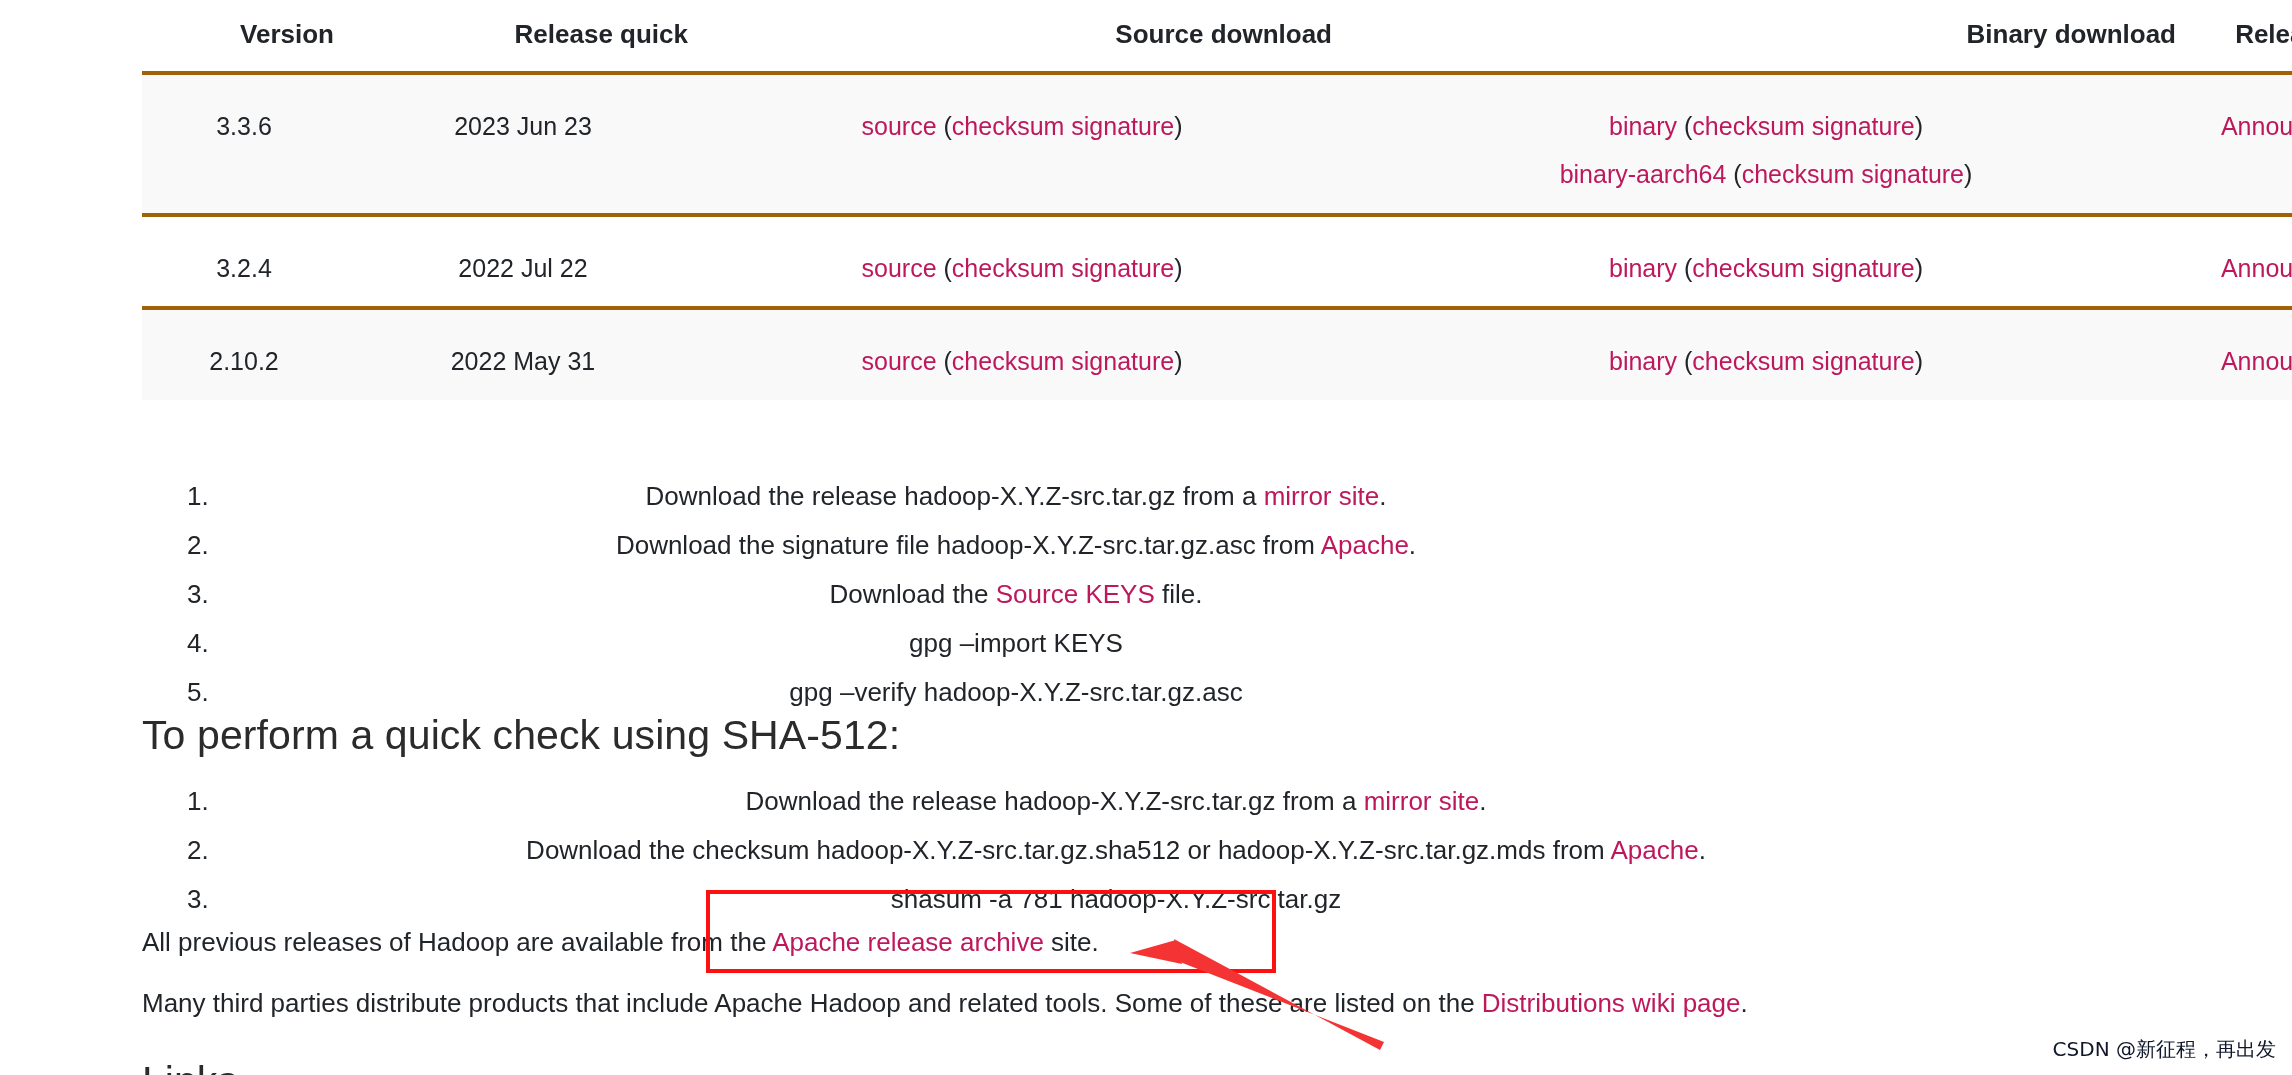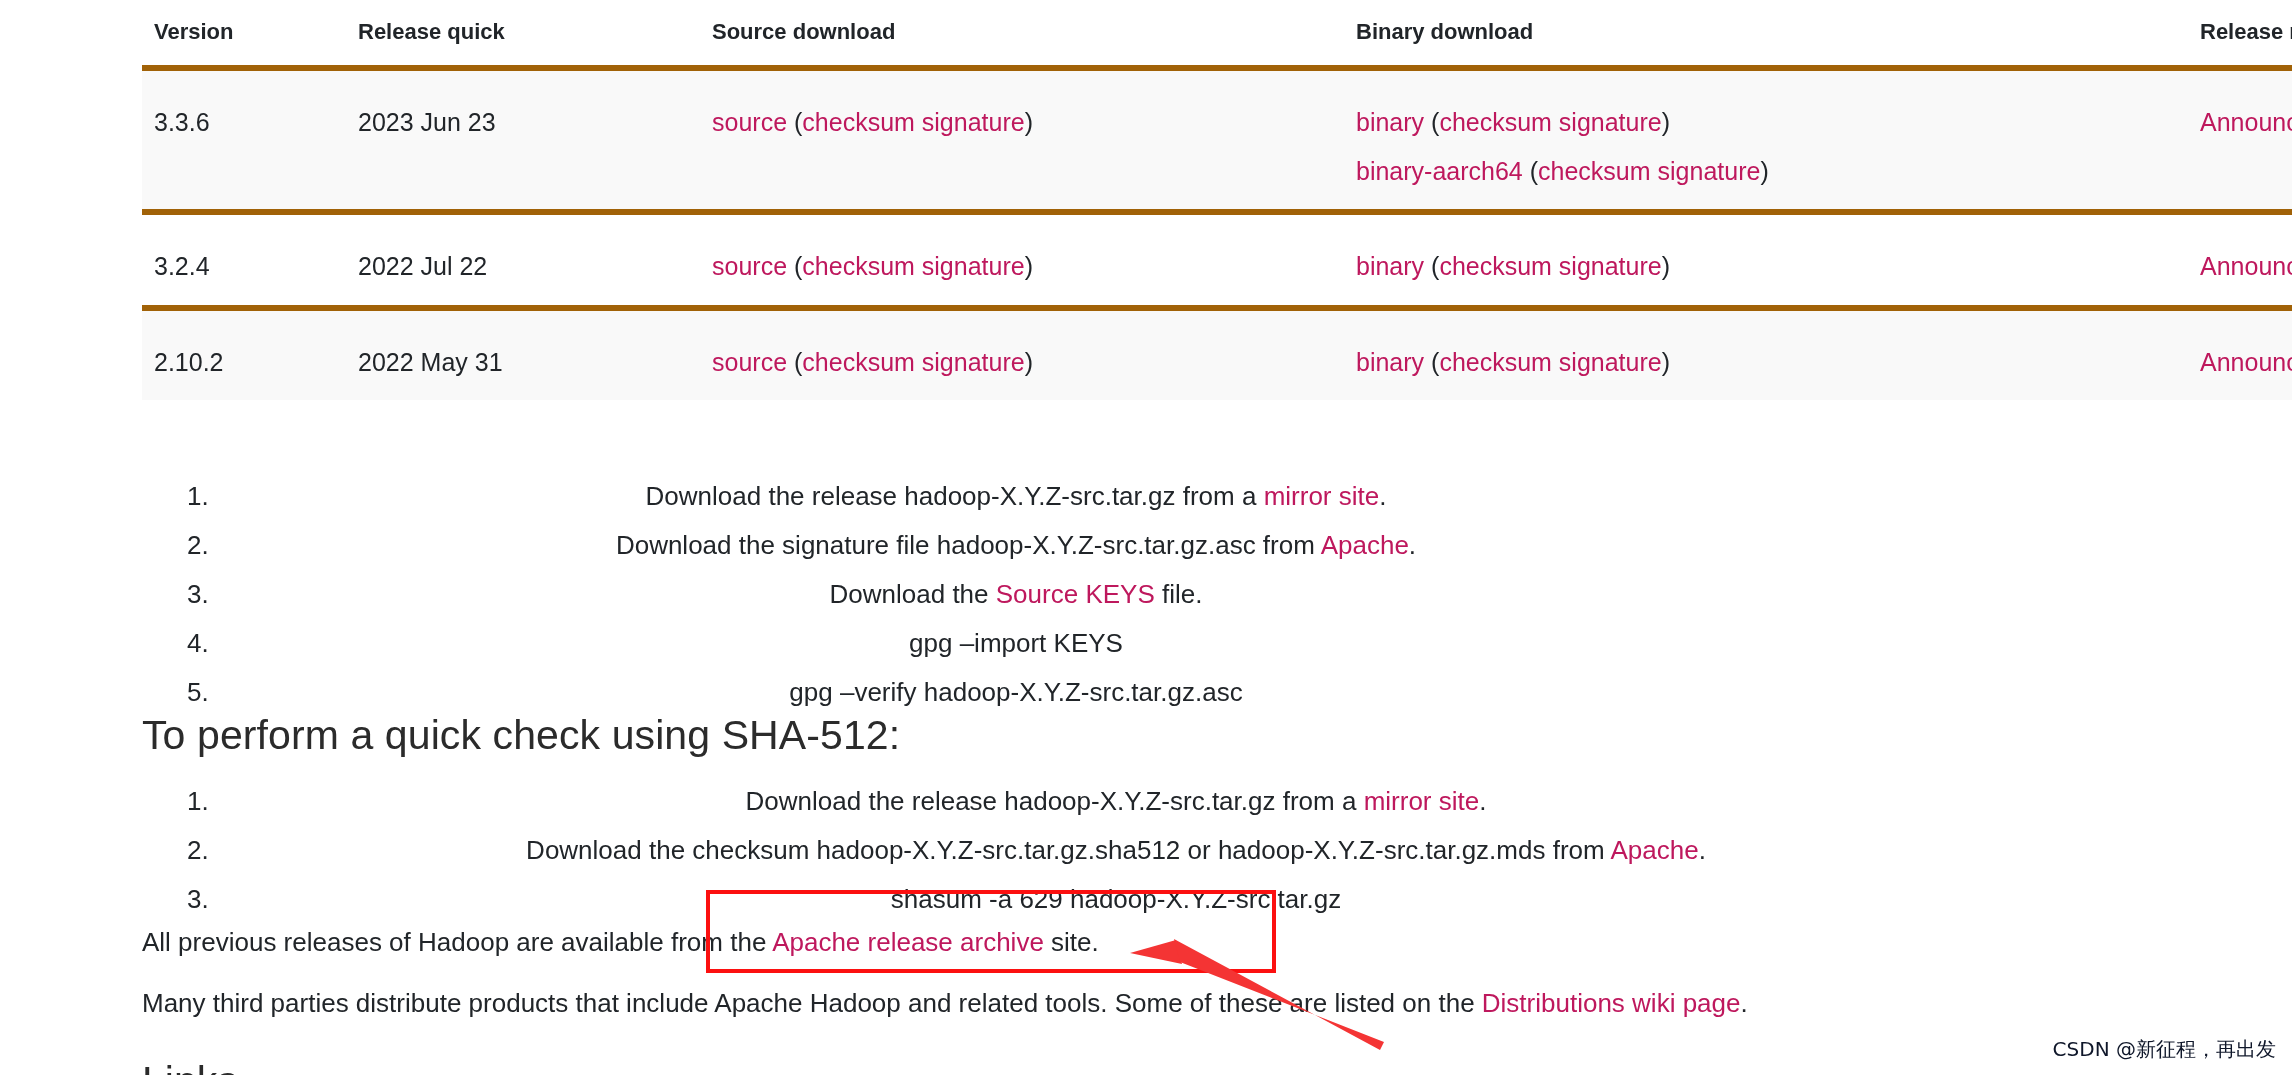--- a/index.html
+++ b/index.html
@@ -34,34 +34,35 @@
     width: 2160px;
   }
   table.releases {
     border-collapse: collapse;
     width: 2160px;
     table-layout: fixed;
     font-size: 25px;
     line-height: 1.42;
   }
   table.releases th {
-    text-align: left;
+    text-align: right;
     font-weight: bold;
     color: #212529;
-    font-size: 22px;
+    font-size: 26px;
     padding: 16px 12px 18px 12px;
     border-bottom: 3px solid #dddddd;
     vertical-align: bottom;
     white-space: nowrap;
   }
   table.releases td {
     padding: 34px 12px 20px 12px;
     vertical-align: top;
-    border-top: 6px solid #a16207;
-    color: #212529;
+    border-top: 4px solid #a16207;
+    color: #212529;
+    text-align: center;
   }
   table.releases tbody tr:nth-child(odd) td {
     background: #f9f9f9;
   }
   table.releases tbody tr:nth-child(even) td {
     background: #ffffff;
   }
   .col-version  { width: 180px; }
   .col-date     { width: 330px; }
   .col-source   { width: 620px; }
@@ -217,21 +218,21 @@
       <li><span>Download the signature file hadoop-X.Y.Z-src.tar.gz.asc from </span><a href="#">Apache</a><span>.</span></li>
       <li><span>Download the </span><a href="#">Source KEYS</a><span> file.</span></li>
       <li><span>gpg –import KEYS</span></li>
       <li><span>gpg –verify hadoop-X.Y.Z-src.tar.gz.asc</span></li>
     </ol>
 
   <h2 class="section-heading" id="heading-sha">To perform a quick check using SHA-512:</h2>
   <ol class="steps" id="steps-sha">
       <li><span>Download the release hadoop-X.Y.Z-src.tar.gz from a </span><a href="#">mirror site</a><span>.</span></li>
       <li><span>Download the checksum hadoop-X.Y.Z-src.tar.gz.sha512 or hadoop-X.Y.Z-src.tar.gz.mds from </span><a href="#">Apache</a><span>.</span></li>
-      <li><span>shasum -a 629 hadoop-X.Y.Z-src.tar.gz</span></li>
+      <li><span>shasum -a 781 hadoop-X.Y.Z-src.tar.gz</span></li>
     </ol>
 
   <p class="body-para" id="para-archive"><span>All previous releases of Hadoop are available from the </span><a href="#">Apache release archive</a><span> site.</span></p>
   <p class="body-para" id="para-third"><span>Many third parties distribute products that include Apache Hadoop and related tools. Some of these are listed on the </span><a href="#">Distributions wiki page</a><span>.</span></p>
 
   <div class="anno-box"></div>
 
   <svg class="anno-arrow" viewBox="0 0 320 130">
     <polygon points="0,23 46,10 52,34" fill="#f43434"></polygon>
     <polygon points="44,9 250,120 254,112 50,32" fill="#f43434"></polygon>

